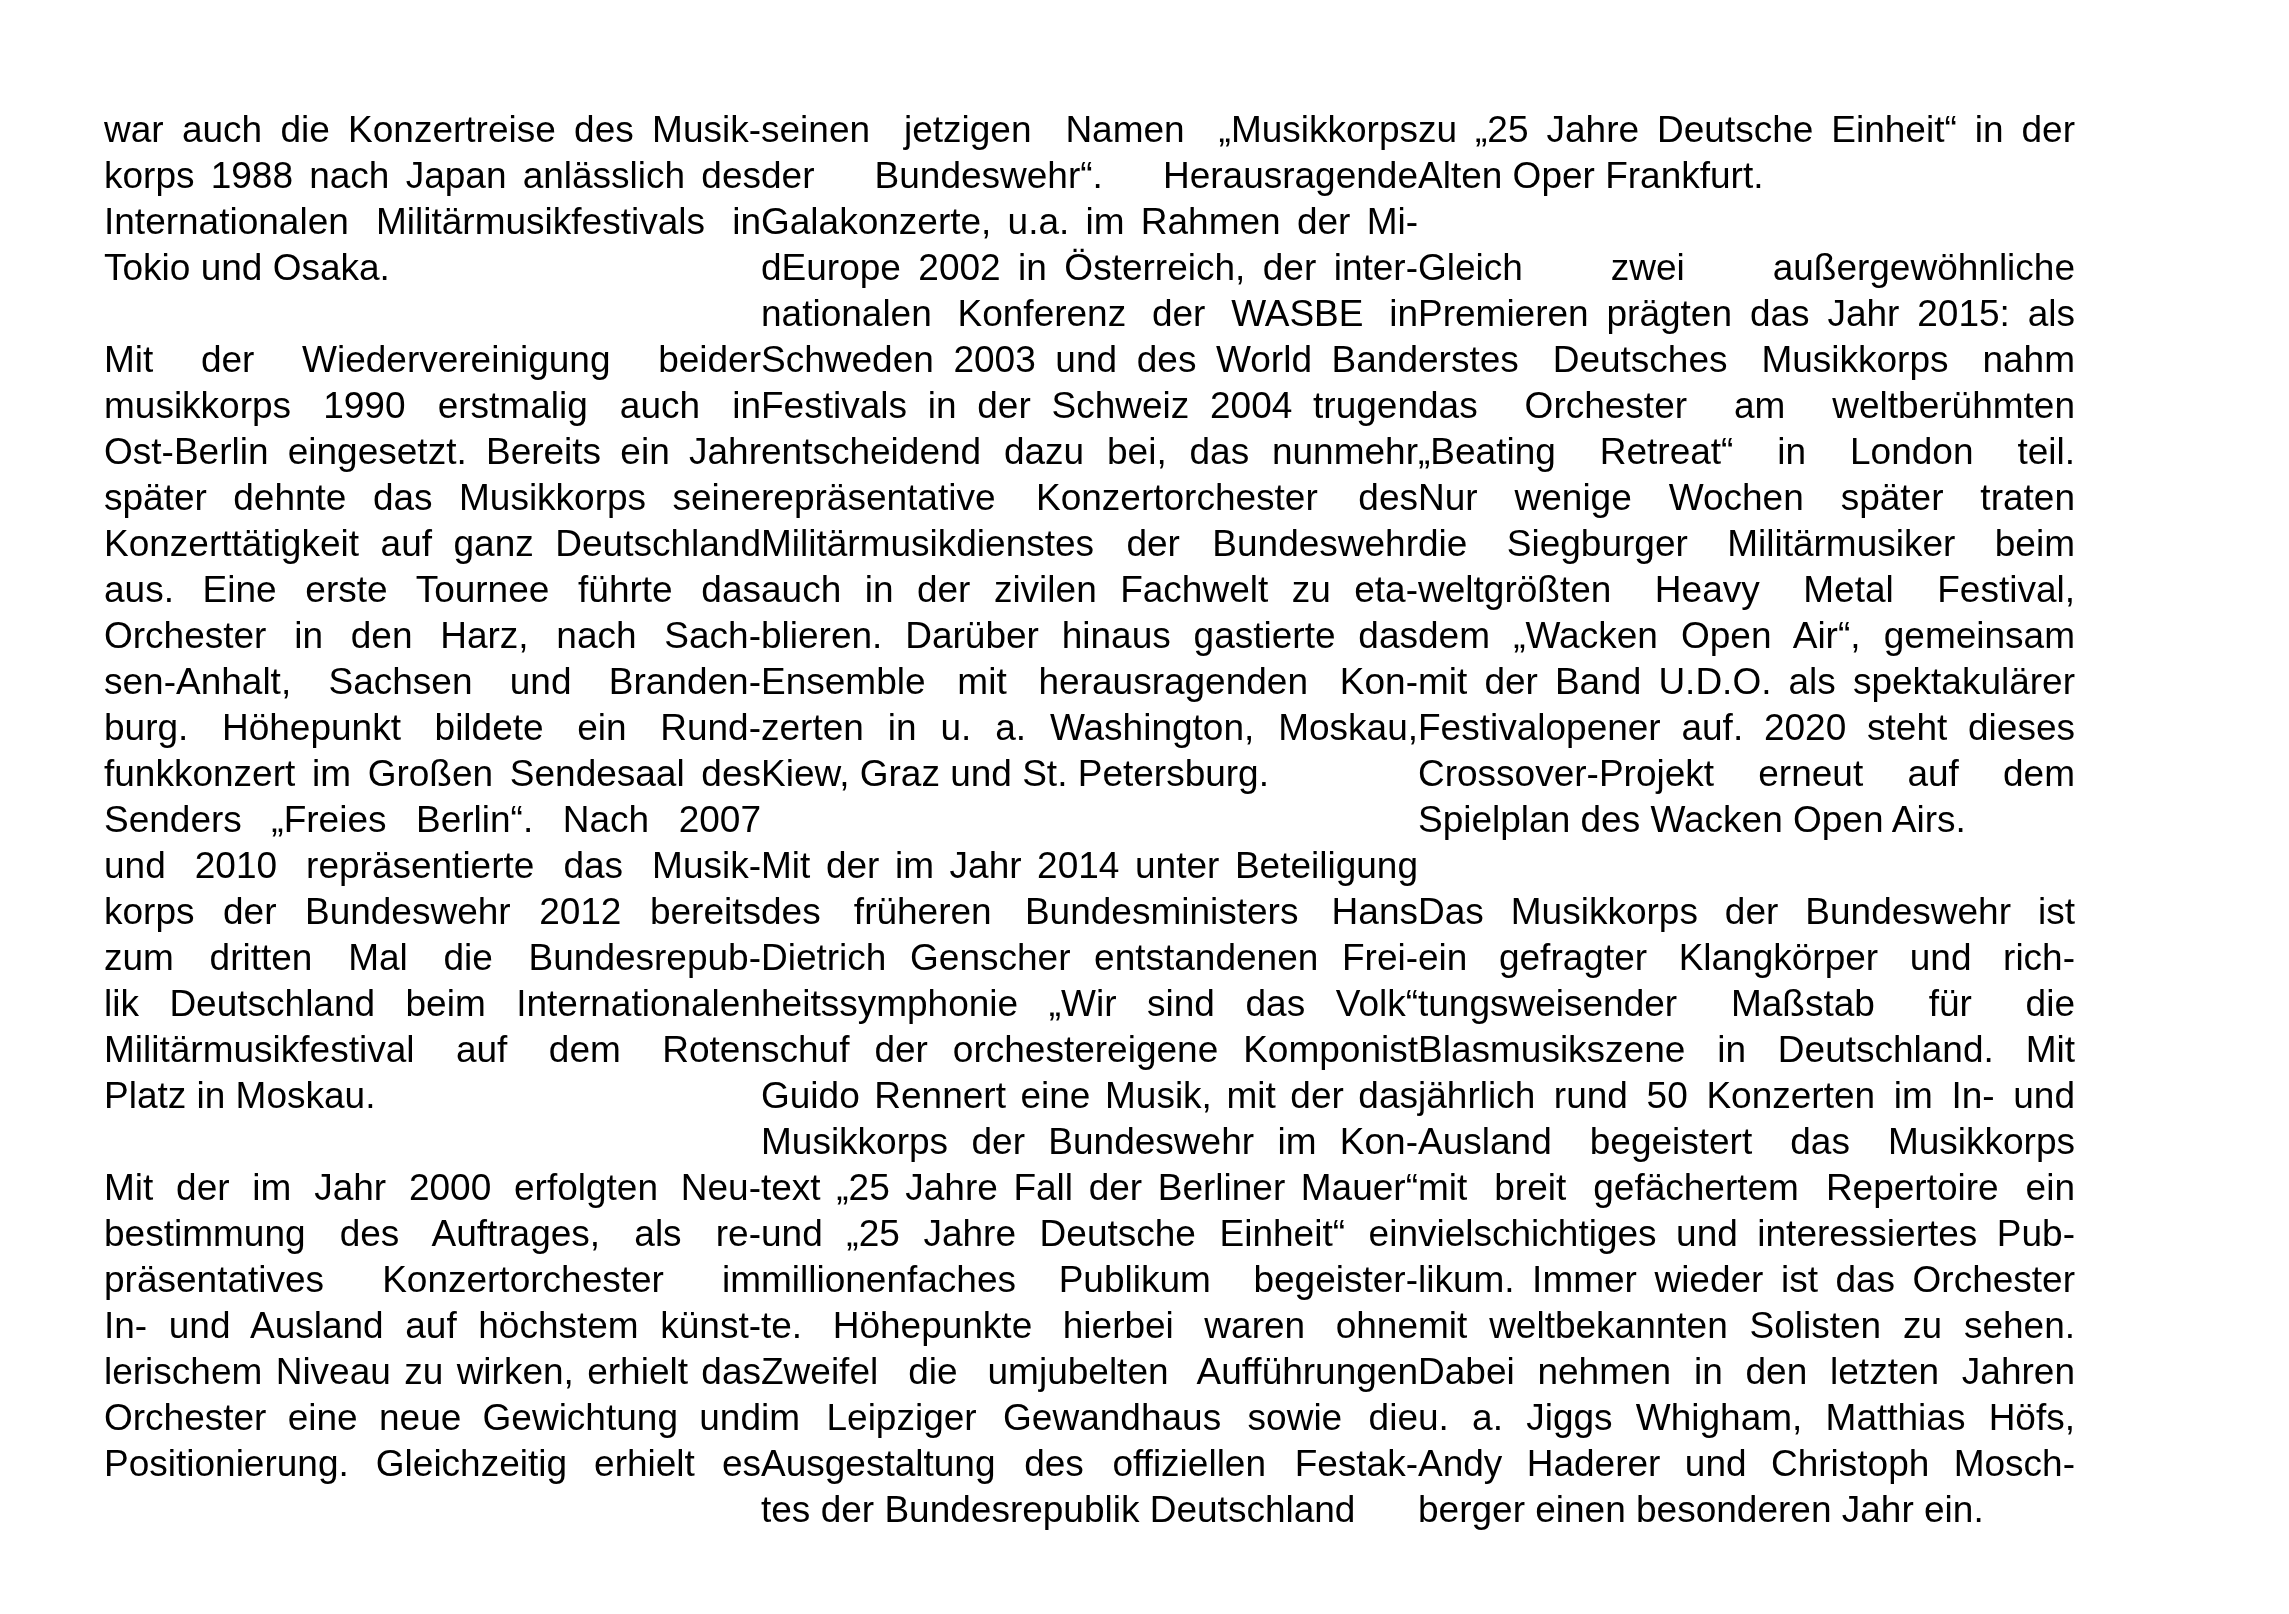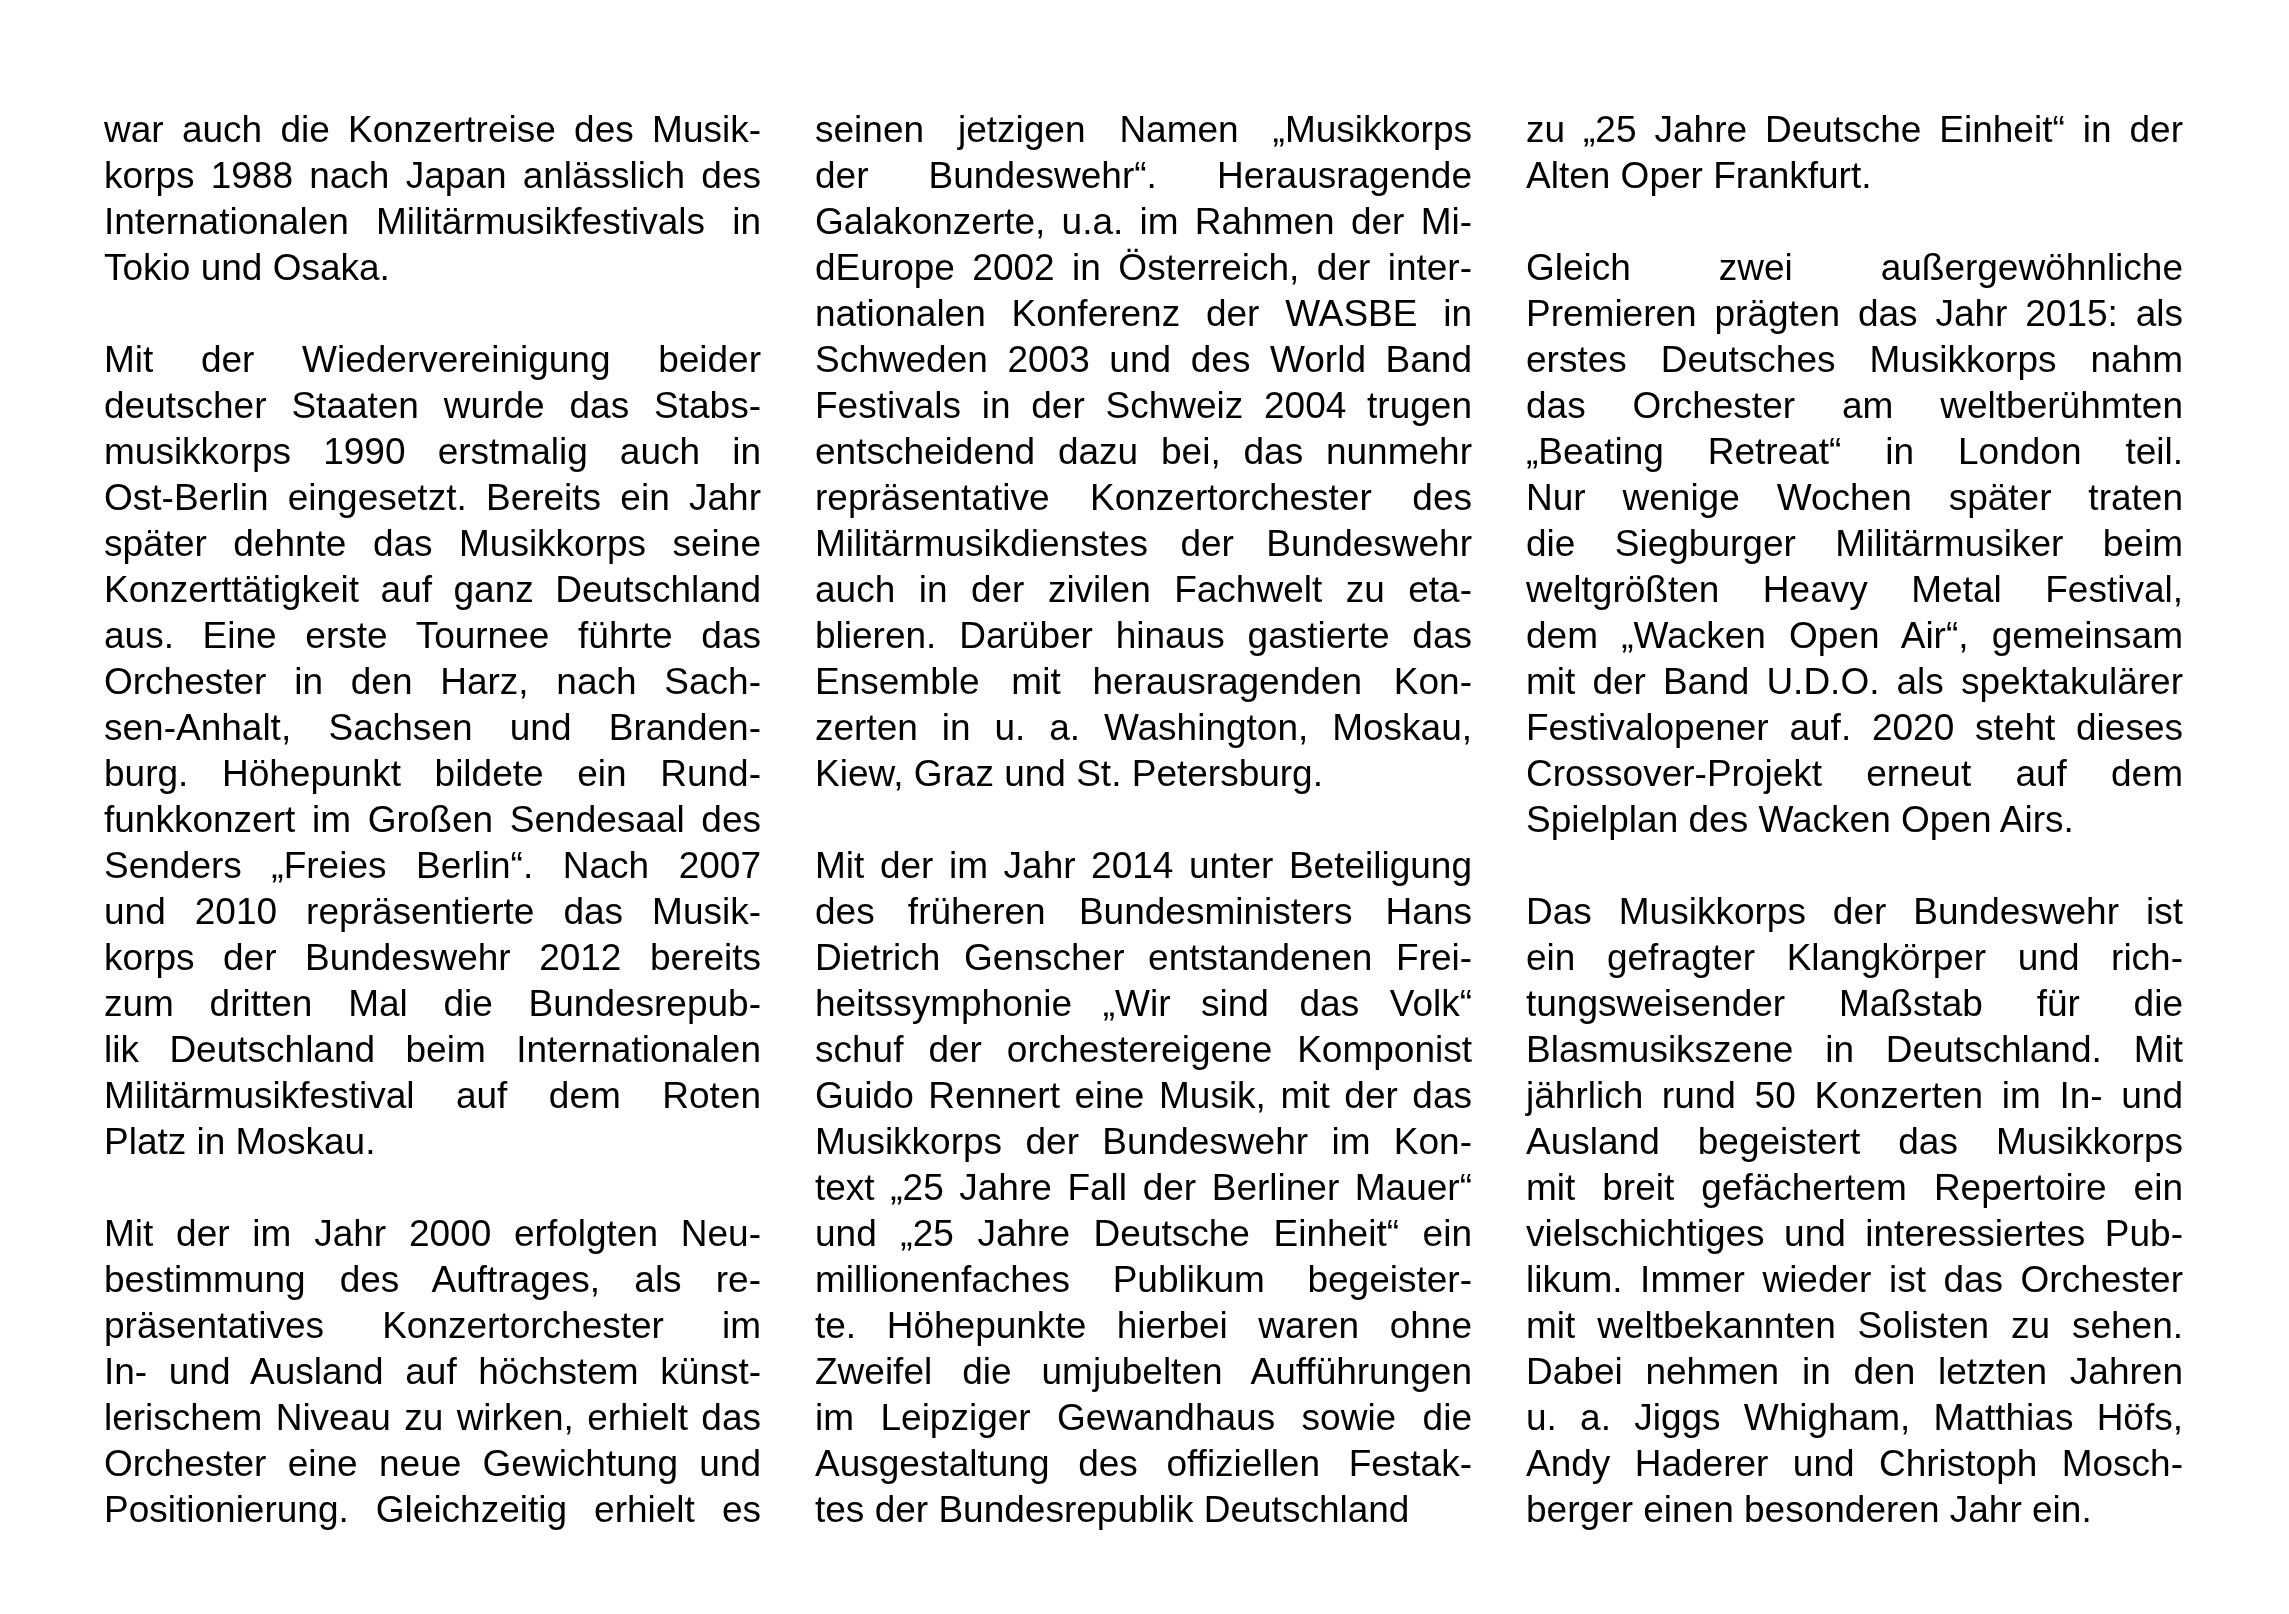--- a/index.html
+++ b/index.html
@@ -13,21 +13,20 @@
     font-size: 37px;
     line-height: 46px;
     color: #000000;
     -webkit-font-smoothing: antialiased;
   }
   .columns {
     position: absolute;
     left: 104px;
     top: 107px;
     display: flex;
-    column-gap: 54px;
   }
   .col { width: 657px; }
   .para { margin: 0 0 46px 0; }
   .para:last-child { margin-bottom: 16px; }
   .ln {
     text-align: justify;
     text-align-last: justify;
     white-space: normal;
   }
   .ln.end {
@@ -43,21 +42,20 @@
 
     <div class="col">
       <div class="para">
         <div class="ln">war auch die Konzertreise des Musik-</div>
         <div class="ln">korps 1988 nach Japan anlässlich des</div>
         <div class="ln">Internationalen Militärmusikfestivals in</div>
         <div class="ln end">Tokio und Osaka.</div>
       </div>
       <div class="para">
         <div class="ln">Mit der Wiedervereinigung beider</div>
-        <div class="ln">deutscher Staaten wurde das Stabs-</div>
         <div class="ln">musikkorps 1990 erstmalig auch in</div>
         <div class="ln">Ost-Berlin eingesetzt. Bereits ein Jahr</div>
         <div class="ln">später dehnte das Musikkorps seine</div>
         <div class="ln">Konzerttätigkeit auf ganz Deutschland</div>
         <div class="ln">aus. Eine erste Tournee führte das</div>
         <div class="ln">Orchester in den Harz, nach Sach-</div>
         <div class="ln">sen-Anhalt, Sachsen und Branden-</div>
         <div class="ln">burg. Höhepunkt bildete ein Rund-</div>
         <div class="ln">funkkonzert im Großen Sendesaal des</div>
         <div class="ln">Senders „Freies Berlin“. Nach 2007</div>

